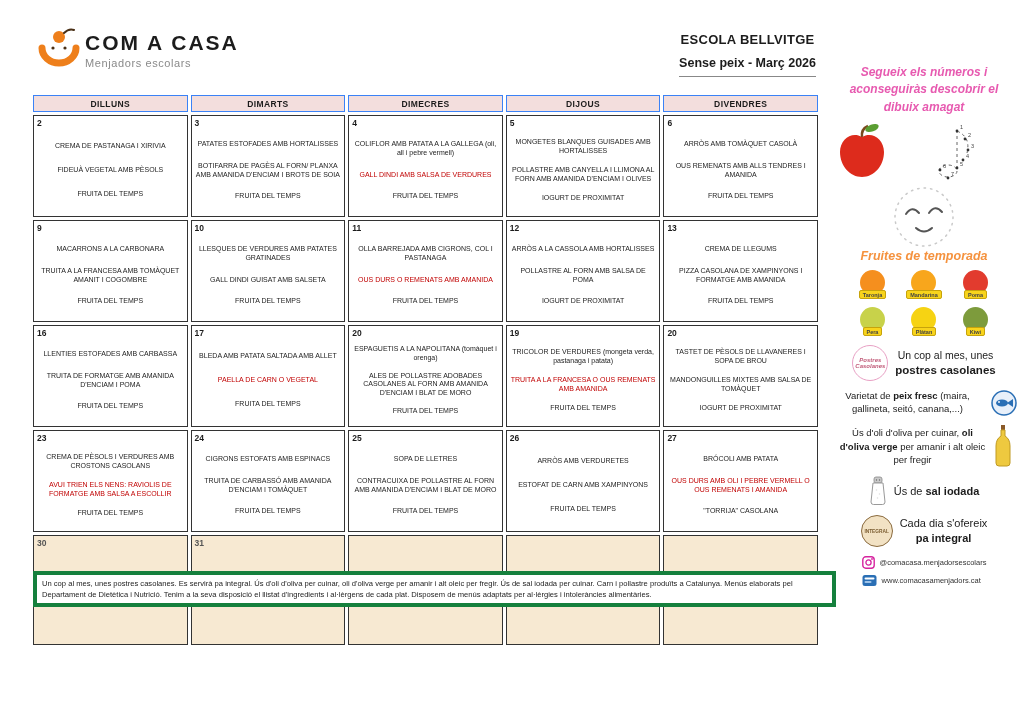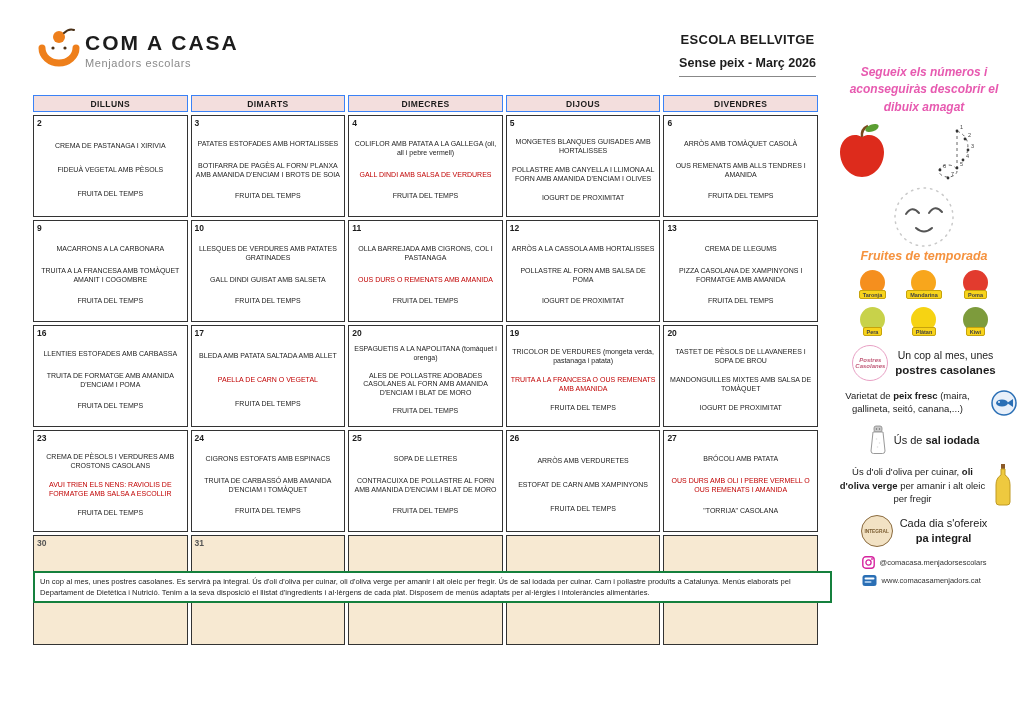--- a/index.html
+++ b/index.html
@@ -17,21 +17,21 @@
   .cal-row{display:grid;grid-template-columns:repeat(5,1fr);gap:3px;margin-bottom:3px;}
   .head-cell{height:15px;background:var(--header_pink,#f3dedd);border:1px solid #3b82f6;font-size:8.5px;font-weight:bold;display:flex;align-items:center;justify-content:center;letter-spacing:0.4px;}
   .cell{position:relative;border:1px solid #333;background:#fff;height:87px;padding:11px 3px 2px;display:flex;flex-direction:column;align-items:center;justify-content:space-evenly;overflow:hidden;}
   .festiu-row .cell{height:95px;}
   .cell.beige{background:var(--beige,#f7e9d2);}
   .date{position:absolute;left:3px;top:2px;font-size:8.5px;font-weight:bold;}
   .beige .date{color:#555;}
   .item{font-size:7px;line-height:1.28;text-align:center;max-width:100%;}
   .item.red{color:var(--red_item,#c00000);}
   .festiu-label{font-size:14px;font-weight:bold;letter-spacing:0.5px;margin:auto;}
-  .footer-note{position:absolute;left:33px;top:571px;width:785px;border:2px solid #15803d;font-size:7.6px;line-height:1.45;padding:3px 5px;background:#fff;}
+  .footer-note{position:absolute;left:33px;top:571px;width:785px;border:4px solid #15803d;font-size:7.6px;line-height:1.45;padding:3px 5px;background:#fff;}
   
   .sidebar{position:absolute;left:826px;top:64px;width:196px;display:flex;flex-direction:column;align-items:center;}
   .riddle{width:184px;color:var(--magenta,#e75ab0);font-size:12px;font-weight:bold;font-style:italic;text-align:center;line-height:1.45;}
   .apple-art{margin-top:5px;}
   .smiley-art{margin-top:2px;}
   .fruits-title{color:var(--fruits_orange,#f5923e);font-size:12.5px;font-weight:bold;font-style:italic;margin-top:0;}
   .fruits-grid{display:grid;grid-template-columns:repeat(3,1fr);gap:8px 16px;margin-top:7px;}
   .fruit{display:flex;flex-direction:column;align-items:center;}
   .fruit-circle{width:25px;height:25px;border-radius:50%;}
   .fruit-label{margin-top:-5px;background:#f8d41c;border:1px solid #c7a30b;font-size:5.5px;font-weight:bold;color:#444;padding:0.5px 3px;border-radius:2px;white-space:nowrap;}
@@ -306,45 +306,45 @@
       </div>
       <svg width="26" height="26" viewBox="0 0 26 26">
         <circle cx="13" cy="13" r="12" fill="#e8f0fa" stroke="#2a6fb5" stroke-width="1.5"></circle>
         <ellipse cx="11" cy="13" rx="6" ry="3.5" fill="#2a6fb5"></ellipse>
         <path d="M16 13 l6 -4 v8 z" fill="#2a6fb5"></path>
         <circle cx="8" cy="12" r="0.9" fill="#fff"></circle>
       </svg>
     </div>
 
     <div class="info-row">
+      <div class="oli-text">
+        <span>Ús d'oli d'oliva per cuinar, </span><b>oli d'oliva verge</b><span> per amanir i alt oleic per fregir</span>
+      </div>
+      <svg width="16" height="42" viewBox="0 0 16 42">
+        <rect x="6" y="0" width="4" height="5" fill="#8a5a2a"></rect>
+        <path d="M6 5 h4 v6 q5 3 5 10 v17 a3 3 0 0 1 -3 3 h-8 a3 3 0 0 1 -3 -3 v-17 q0 -7 5 -10 z" fill="#eec93f" stroke="#c09a22" stroke-width="1"></path>
+      </svg>
+    </div>
+
+    <div class="info-row">
       <svg width="18" height="30" viewBox="0 0 18 30">
         <rect x="5" y="1" width="8" height="6" rx="2" fill="#c9c9c9" stroke="#888" stroke-width="0.8"></rect>
         <circle cx="7.5" cy="4" r="0.7" fill="#666"></circle>
           <circle cx="10.5" cy="4" r="0.7" fill="#666"></circle>
         <path d="M4 7 h10 l2 19 a2.5 2.5 0 0 1 -2.5 2.5 h-9 a2.5 2.5 0 0 1 -2.5 -2.5 z" fill="#fff" stroke="#999" stroke-width="1"></path>
         <circle cx="7.5" cy="14" r="0.8" fill="#ddd"></circle>
           <circle cx="10.5" cy="18" r="0.8" fill="#ddd"></circle>
           <circle cx="8.5" cy="22" r="0.8" fill="#ddd"></circle>
       </svg>
       <div class="sal-text">
         <span>Ús de </span><b>sal iodada</b>
       </div>
     </div>
 
     <div class="info-row">
-      <div class="oli-text">
-        <span>Ús d'oli d'oliva per cuinar, </span><b>oli d'oliva verge</b><span> per amanir i alt oleic per fregir</span>
-      </div>
-      <svg width="16" height="42" viewBox="0 0 16 42">
-        <rect x="6" y="0" width="4" height="5" fill="#8a5a2a"></rect>
-        <path d="M6 5 h4 v6 q5 3 5 10 v17 a3 3 0 0 1 -3 3 h-8 a3 3 0 0 1 -3 -3 v-17 q0 -7 5 -10 z" fill="#eec93f" stroke="#c09a22" stroke-width="1"></path>
-      </svg>
-    </div>
-
-    <div class="info-row">
       <div class="pa-stamp">
         <span>INTEGRAL</span>
       </div>
       <div class="pa-text">
         <span>Cada dia s'ofereix</span><br>
         <b>pa integral</b>
       </div>
     </div>
 
     <div class="social">

